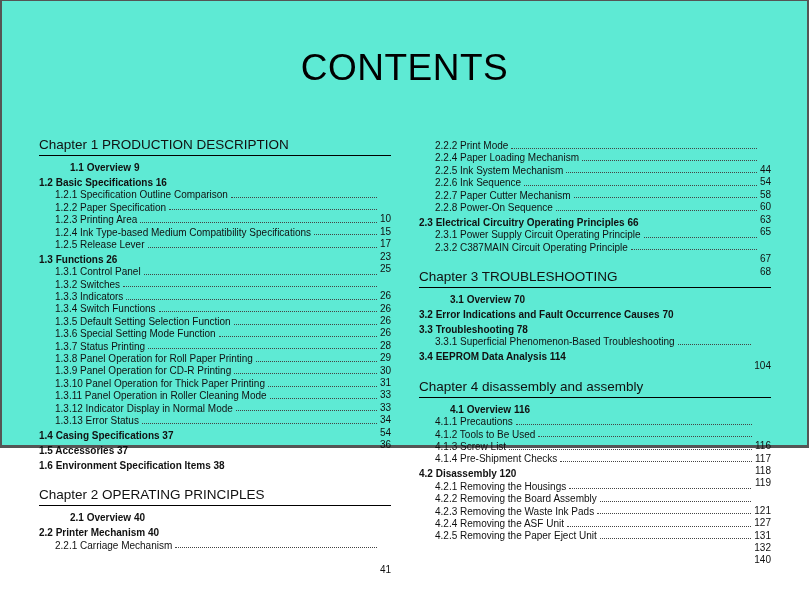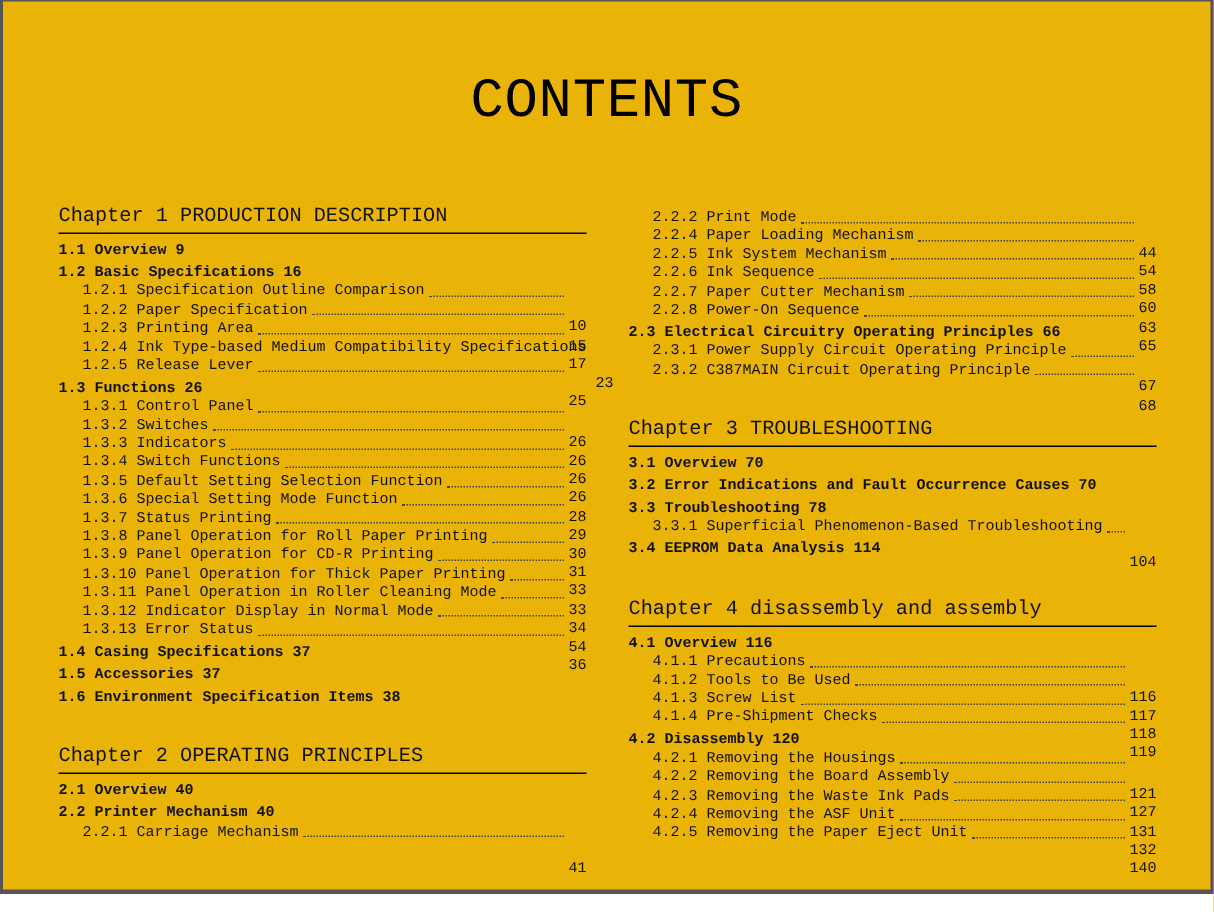--- a/index.html
+++ b/index.html
@@ -1,26 +1,26 @@
 <!DOCTYPE html>
 <html><head>
 <meta charset="utf-8">
 <style>
   html, body { margin: 0; padding: 0; }
   body { width: 809px; height: 608px; background: #ffffff; overflow: hidden; }
   .page {
     position: relative;
-    width: 809px; height: 596px;
+    width: 809px; height: 448px;
     box-sizing: border-box;
     border-top: 1px solid #555;
     border-left: 2px solid #555;
     border-right: 2px solid #555;
     border-bottom: 3px solid #555;
-    background: #eab308;
-    font-family: Liberation Mono, monospace;
+    background: #5eead4;
+    font-family: Liberation Sans, sans-serif;
     color: #111;
   }
   .title {
     position: absolute;
     left: 0; right: 0; top: 46px;
     text-align: center;
     font-size: 37px;
     letter-spacing: 0.5px;
     font-weight: normal;
     color: #000;
@@ -32,30 +32,30 @@
     font-size: 13.5px;
     font-weight: normal;
     padding-bottom: 2px;
     border-bottom: 1.3px solid #000;
     margin-top: 0;
     margin-bottom: 6px;
     height: 17px;
     line-height: 17px;
     white-space: nowrap;
   }
-  .chapter.spaced { margin-top: 24px; }
+  .chapter.spaced { margin-top: 14px; }
   .section {
     font-size: 10px;
     font-weight: bold;
     line-height: 12.4px;
     height: 12.4px;
     margin-top: 2.6px;
     white-space: nowrap;
   }
-  .section.first { margin-top: 0; }
+  .section.first { margin-top: 0; margin-left: 31px; }
   .entry {
     display: flex;
     align-items: center;
     font-size: 10px;
     line-height: 12.4px;
     height: 12.4px;
     padding-left: 16px;
     white-space: nowrap;
   }
   .entry .label { flex: 0 0 auto; }

